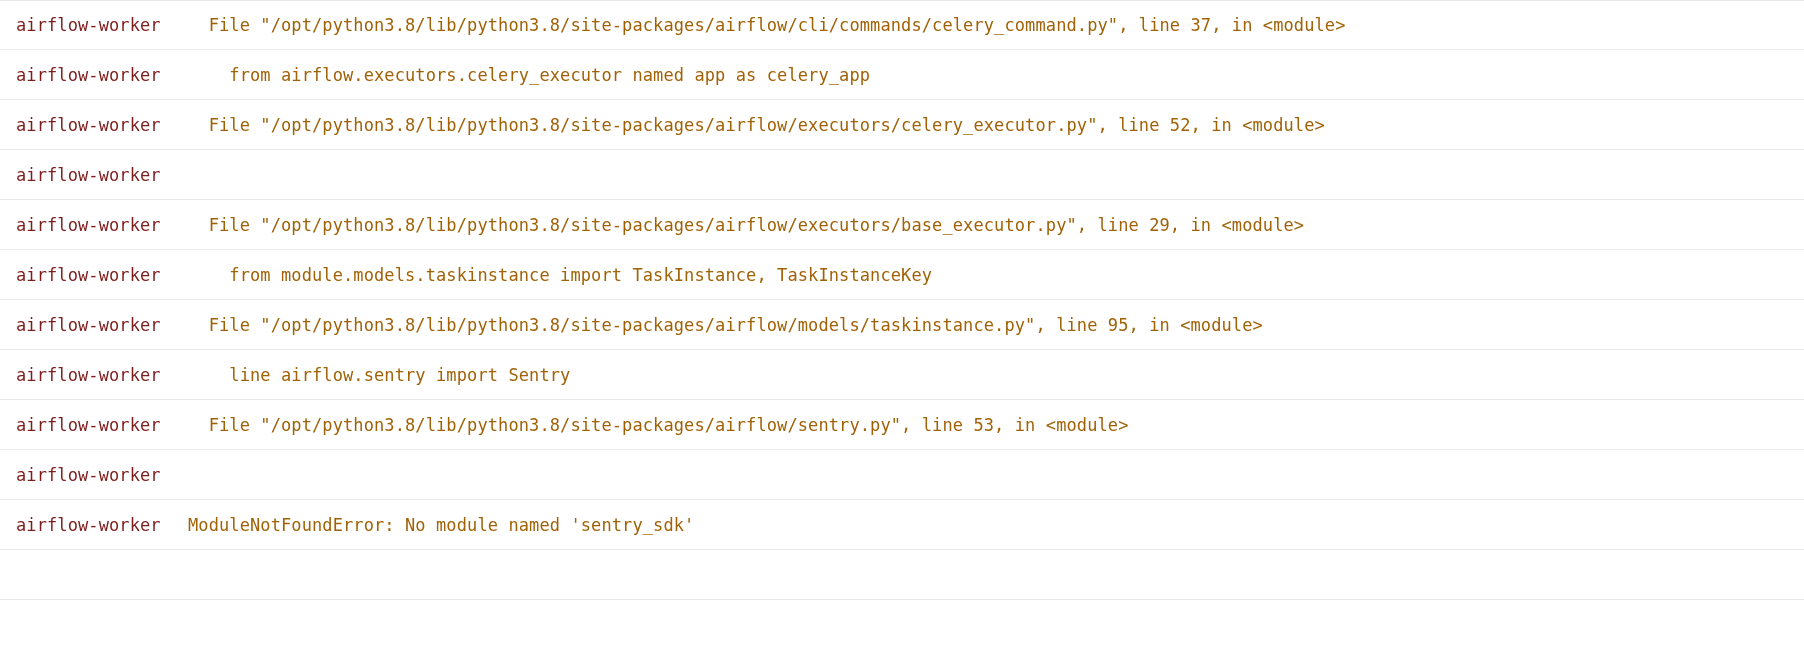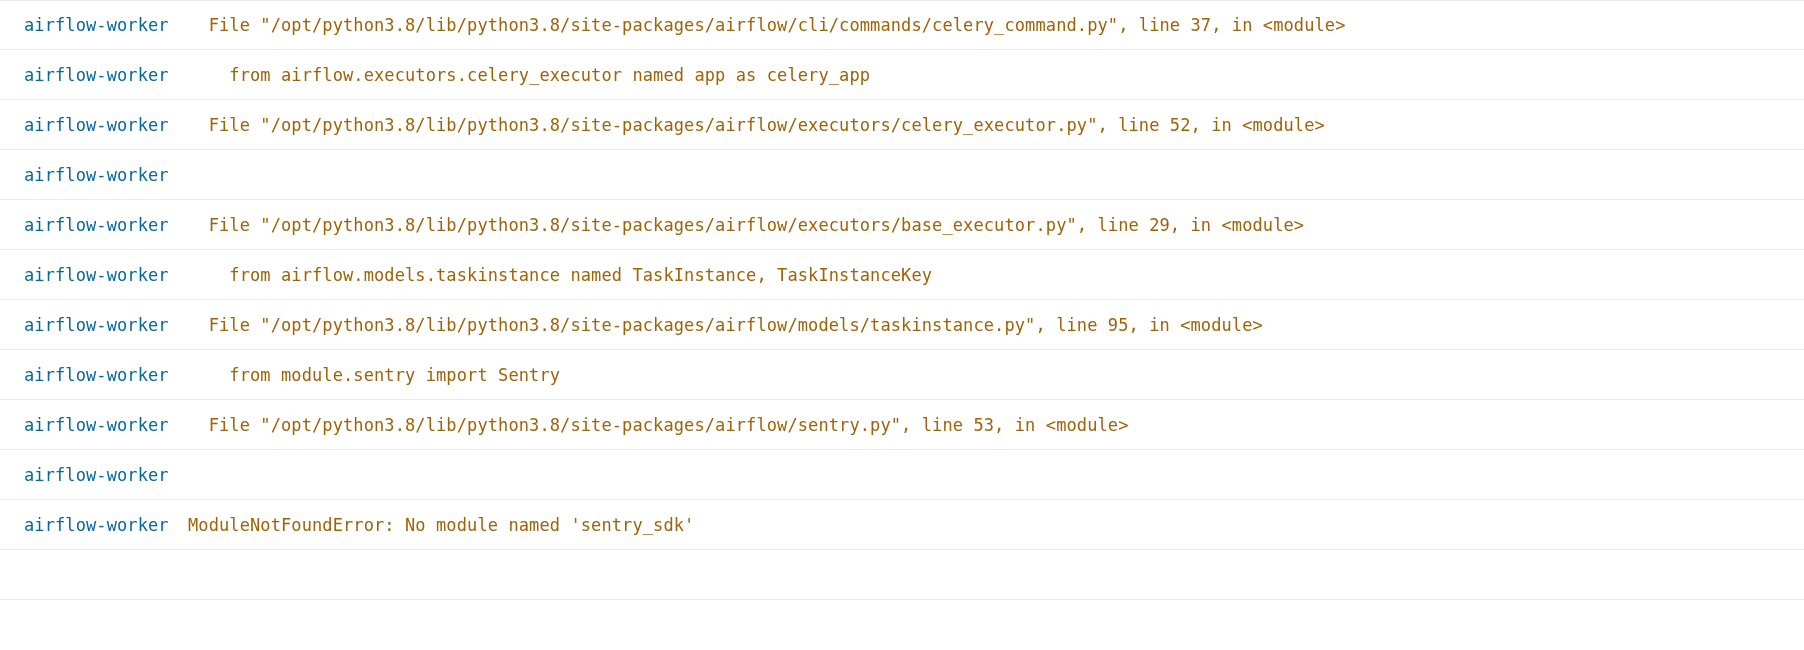--- a/index.html
+++ b/index.html
@@ -27,25 +27,25 @@
     border-bottom: 1px solid #e8e9ec;
     background: #ffffff;
     white-space: pre;
   }
   .log-row:first-child {
     border-top: 1px solid #e8e9ec;
   }
   .log-source {
     flex: 0 0 auto;
     width: 188px;
-    padding-left: 24px;
+    padding-left: 16px;
     box-sizing: border-box;
     font-size: 17px;
     line-height: 20px;
-    color: #0369a1;
+    color: #7f1d1d;
     letter-spacing: 0.1px;
   }
   .log-message {
     flex: 1 1 auto;
     font-size: 17px;
     line-height: 20px;
     color: #a16207;
     letter-spacing: 0.1px;
     white-space: pre;
     overflow: hidden;
@@ -54,20 +54,20 @@
 </style>
 </head>
 <body>
 
 <div id="log-viewer">
     <div class="log-row"><span class="log-source">airflow-worker</span><span class="log-message">  File "/opt/python3.8/lib/python3.8/site-packages/airflow/cli/commands/celery_command.py", line 37, in &lt;module&gt;</span></div>
     <div class="log-row"><span class="log-source">airflow-worker</span><span class="log-message">    from airflow.executors.celery_executor named app as celery_app</span></div>
     <div class="log-row"><span class="log-source">airflow-worker</span><span class="log-message">  File "/opt/python3.8/lib/python3.8/site-packages/airflow/executors/celery_executor.py", line 52, in &lt;module&gt;</span></div>
     <div class="log-row"><span class="log-source">airflow-worker</span></div>
     <div class="log-row"><span class="log-source">airflow-worker</span><span class="log-message">  File "/opt/python3.8/lib/python3.8/site-packages/airflow/executors/base_executor.py", line 29, in &lt;module&gt;</span></div>
-    <div class="log-row"><span class="log-source">airflow-worker</span><span class="log-message">    from airflow.models.taskinstance named TaskInstance, TaskInstanceKey</span></div>
+    <div class="log-row"><span class="log-source">airflow-worker</span><span class="log-message">    from module.models.taskinstance import TaskInstance, TaskInstanceKey</span></div>
     <div class="log-row"><span class="log-source">airflow-worker</span><span class="log-message">  File "/opt/python3.8/lib/python3.8/site-packages/airflow/models/taskinstance.py", line 95, in &lt;module&gt;</span></div>
-    <div class="log-row"><span class="log-source">airflow-worker</span><span class="log-message">    from module.sentry import Sentry</span></div>
+    <div class="log-row"><span class="log-source">airflow-worker</span><span class="log-message">    line airflow.sentry import Sentry</span></div>
     <div class="log-row"><span class="log-source">airflow-worker</span><span class="log-message">  File "/opt/python3.8/lib/python3.8/site-packages/airflow/sentry.py", line 53, in &lt;module&gt;</span></div>
     <div class="log-row"><span class="log-source">airflow-worker</span></div>
     <div class="log-row"><span class="log-source">airflow-worker</span><span class="log-message">ModuleNotFoundError: No module named 'sentry_sdk'</span></div>
     <div class="log-row"><span class="log-source"></span><span class="log-message"></span></div>
   </div>
 
 </body></html>

